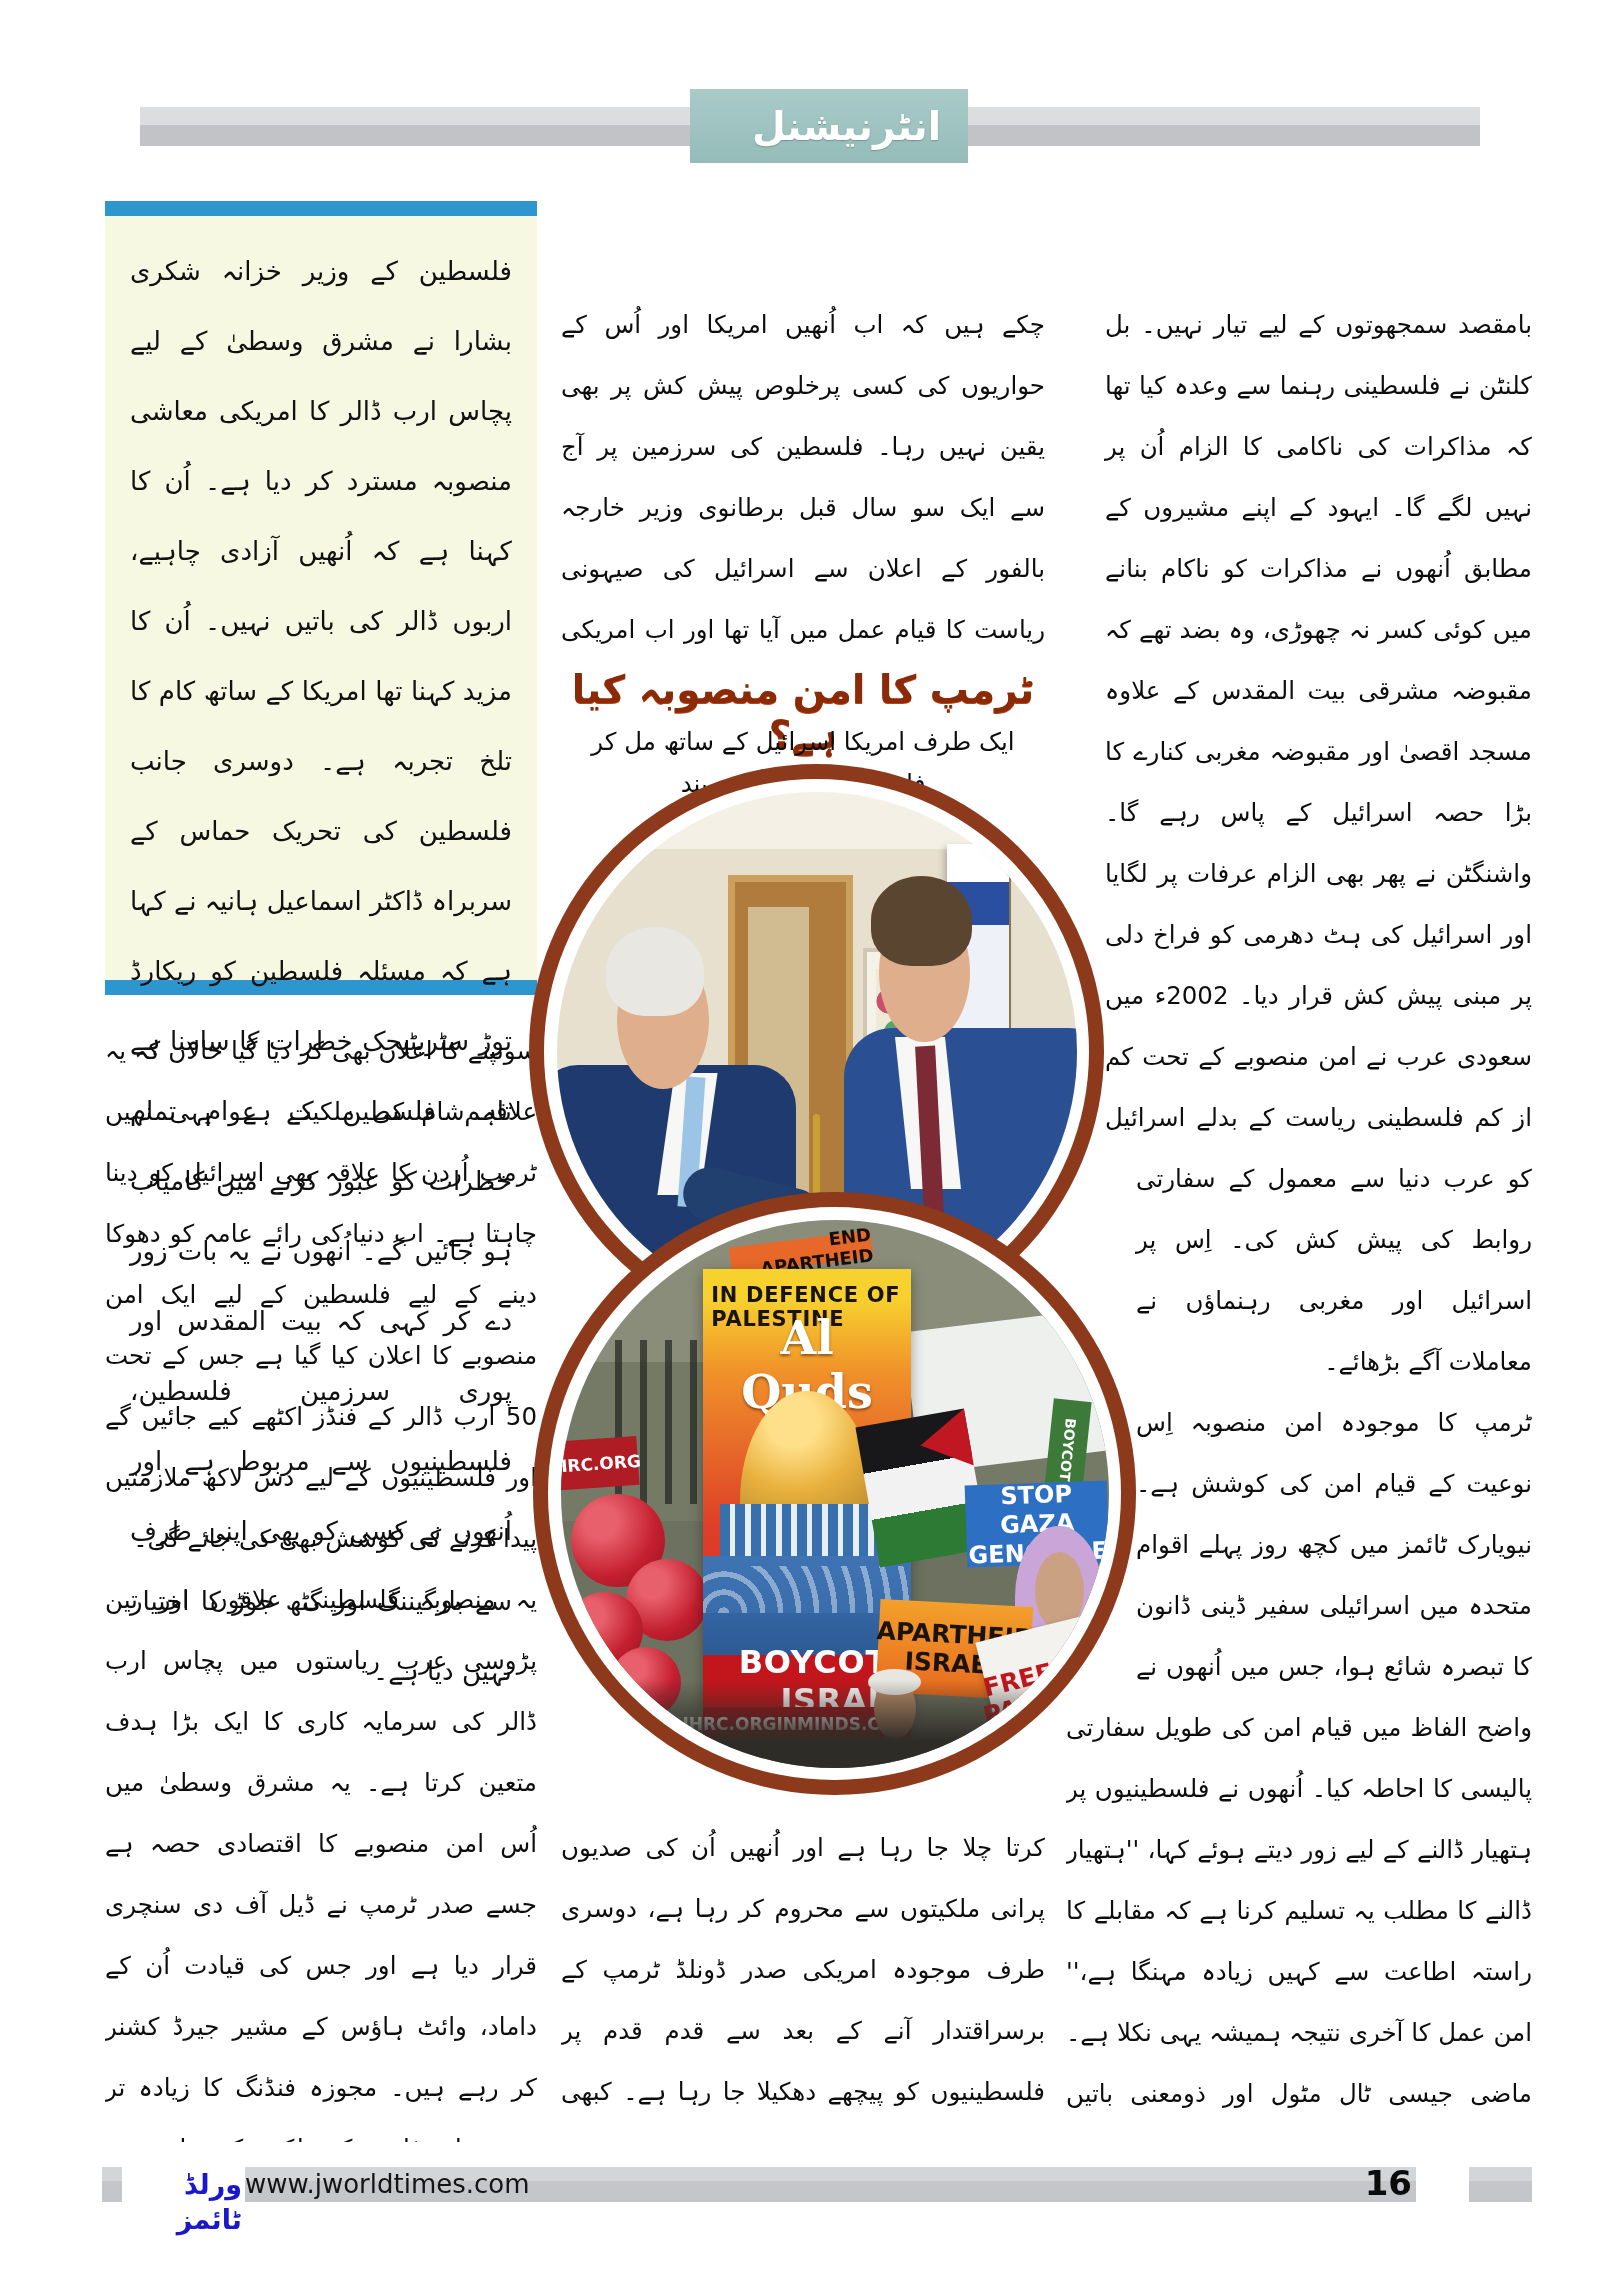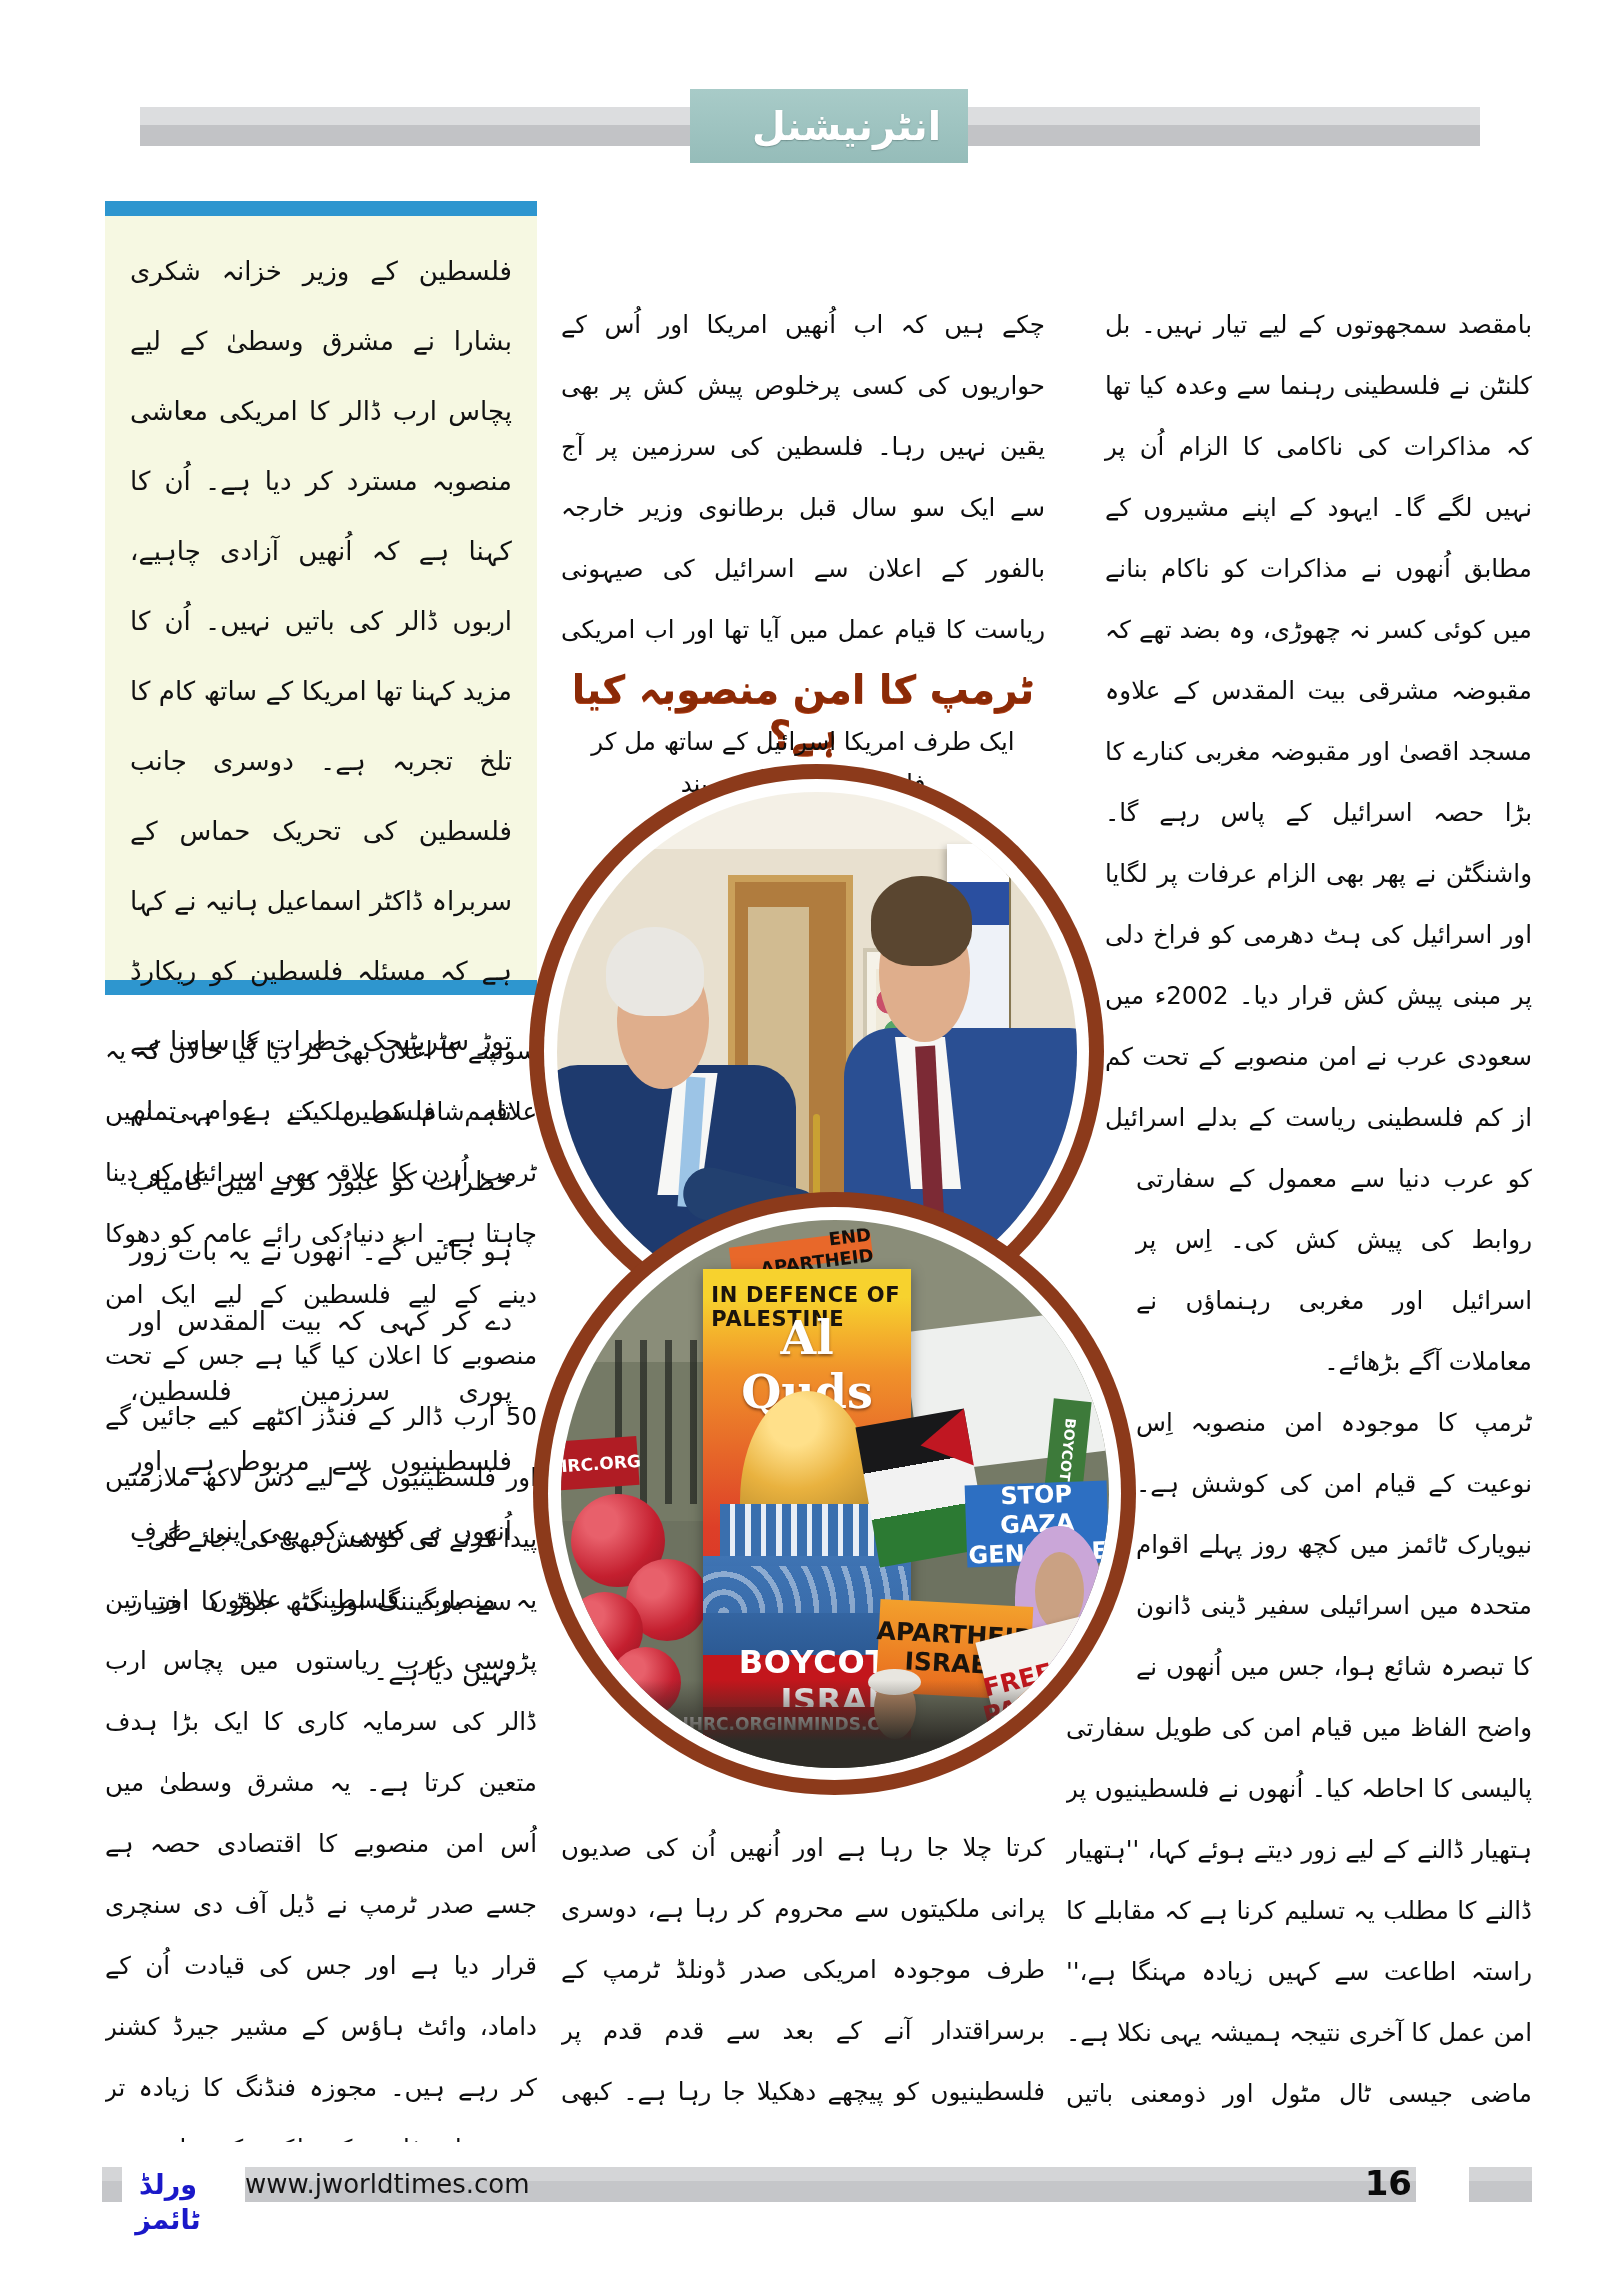--- a/index.html
+++ b/index.html
@@ -198,21 +198,21 @@
         <div class="oldman">
             <div class="f"></div>
             <div class="h"></div>
           </div>
         <div class="pr-crowd"></div>
       </div>
     </div>
   </div>
 
   <div class="abs footer-bar" style="left:102px;top:2167px;width:19.6px;height:35px;"></div>
-  <div class="abs magazine-logo" style="left:112px;top:2167px;width:112px;text-align:center;">ورلڈ ٹائمز</div>
+  <div class="abs magazine-logo" style="left:130px;top:2167px;width:112px;text-align:right;">ورلڈ ٹائمز</div>
   <div class="abs footer-bar" style="left:245px;top:2167px;width:1171px;height:35px;">
     <div class="site-url">www.jworldtimes.com</div>
   </div>
   <div class="abs page-number" style="left:1370px;top:2166px;width:42px;text-align:center;">16</div>
   <div class="abs footer-bar" style="left:1469px;top:2167px;width:63px;height:35px;"></div>
 
 </div>
 
 
 </body></html>

